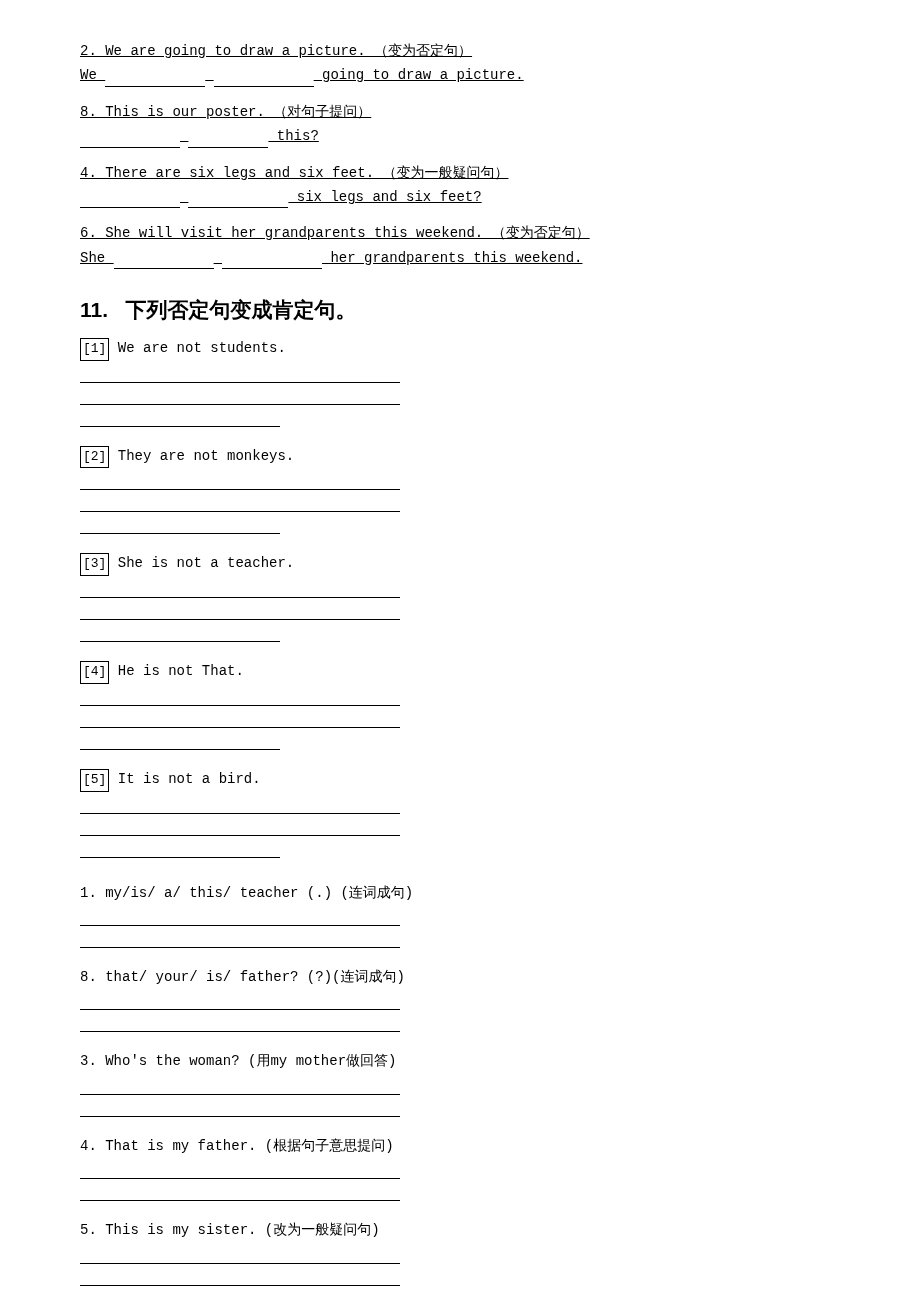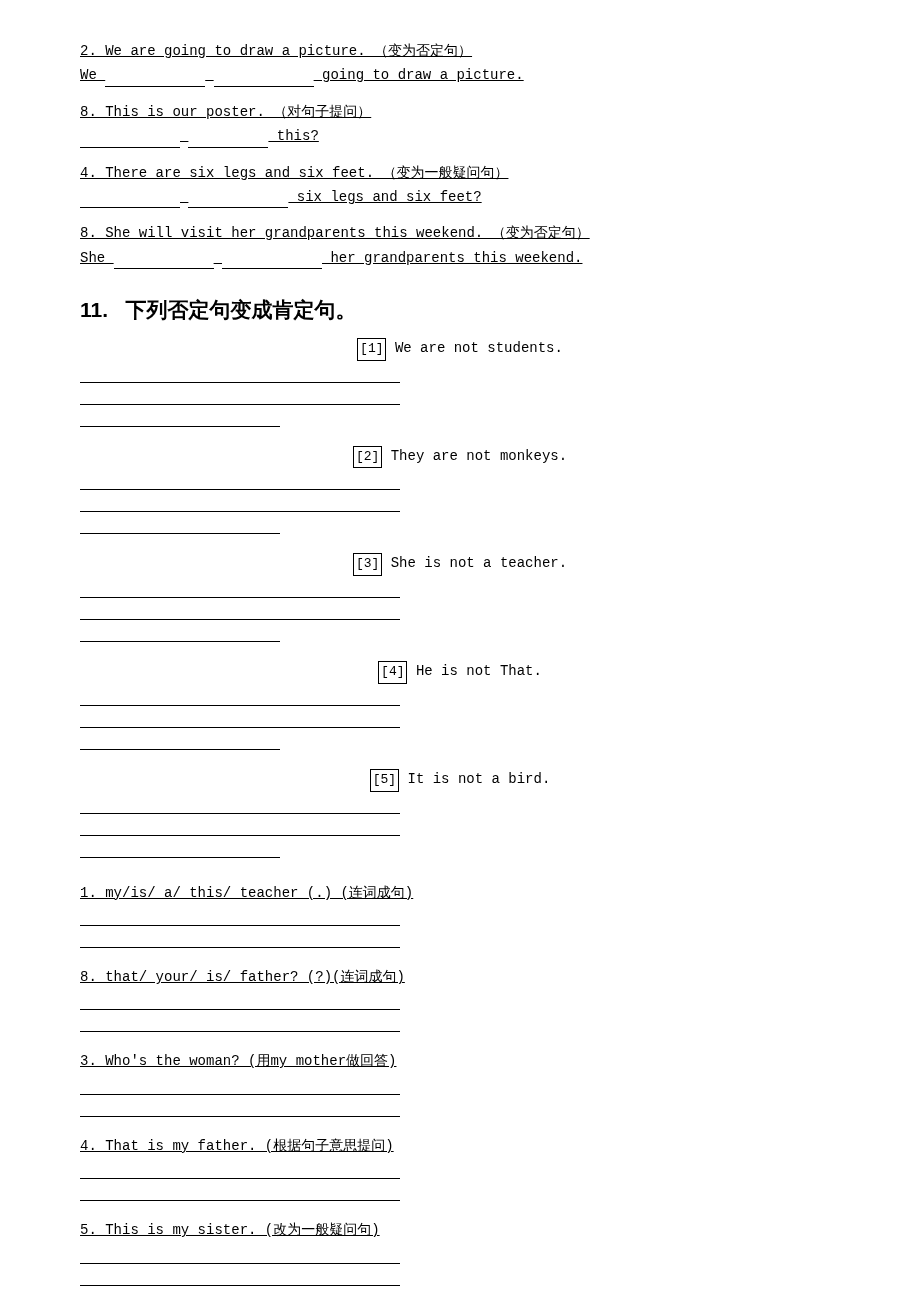--- a/index.html
+++ b/index.html
@@ -78,26 +78,24 @@
       padding: 0 2px;
       font-size: 13px;
     }
 
     .neg-item {
       margin-bottom: 18px;
     }
 
     .neg-item .question-text {
       margin-bottom: 4px;
-      text-align: center;
     }
 
     .section-12-item {
       margin-bottom: 18px;
-      text-decoration: underline;
     }
 
     .section-12-item .q-text {
       margin-bottom: 4px;
     }
 
     .divider-lines {
       margin-top: 2px;
     }
   </style>
@@ -127,21 +125,21 @@
   <div class="q-item">
     <span class="question-line">4. There are six legs and six feet.  （变为一般疑问句）</span>
     <span class="question-line">
       <span class="inline-blank"></span>
       <span class="inline-blank"></span>
       six legs and six feet?
     </span>
   </div>
 
   <div class="q-item">
-    <span class="question-line">8. She will visit her grandparents this weekend.  （变为否定句）</span>
+    <span class="question-line">6. She will visit her grandparents this weekend.  （变为否定句）</span>
     <span class="question-line">
       She
       <span class="inline-blank"></span>
       <span class="inline-blank"></span>
       her grandparents this weekend.
     </span>
   </div>
 
 </div>
 

